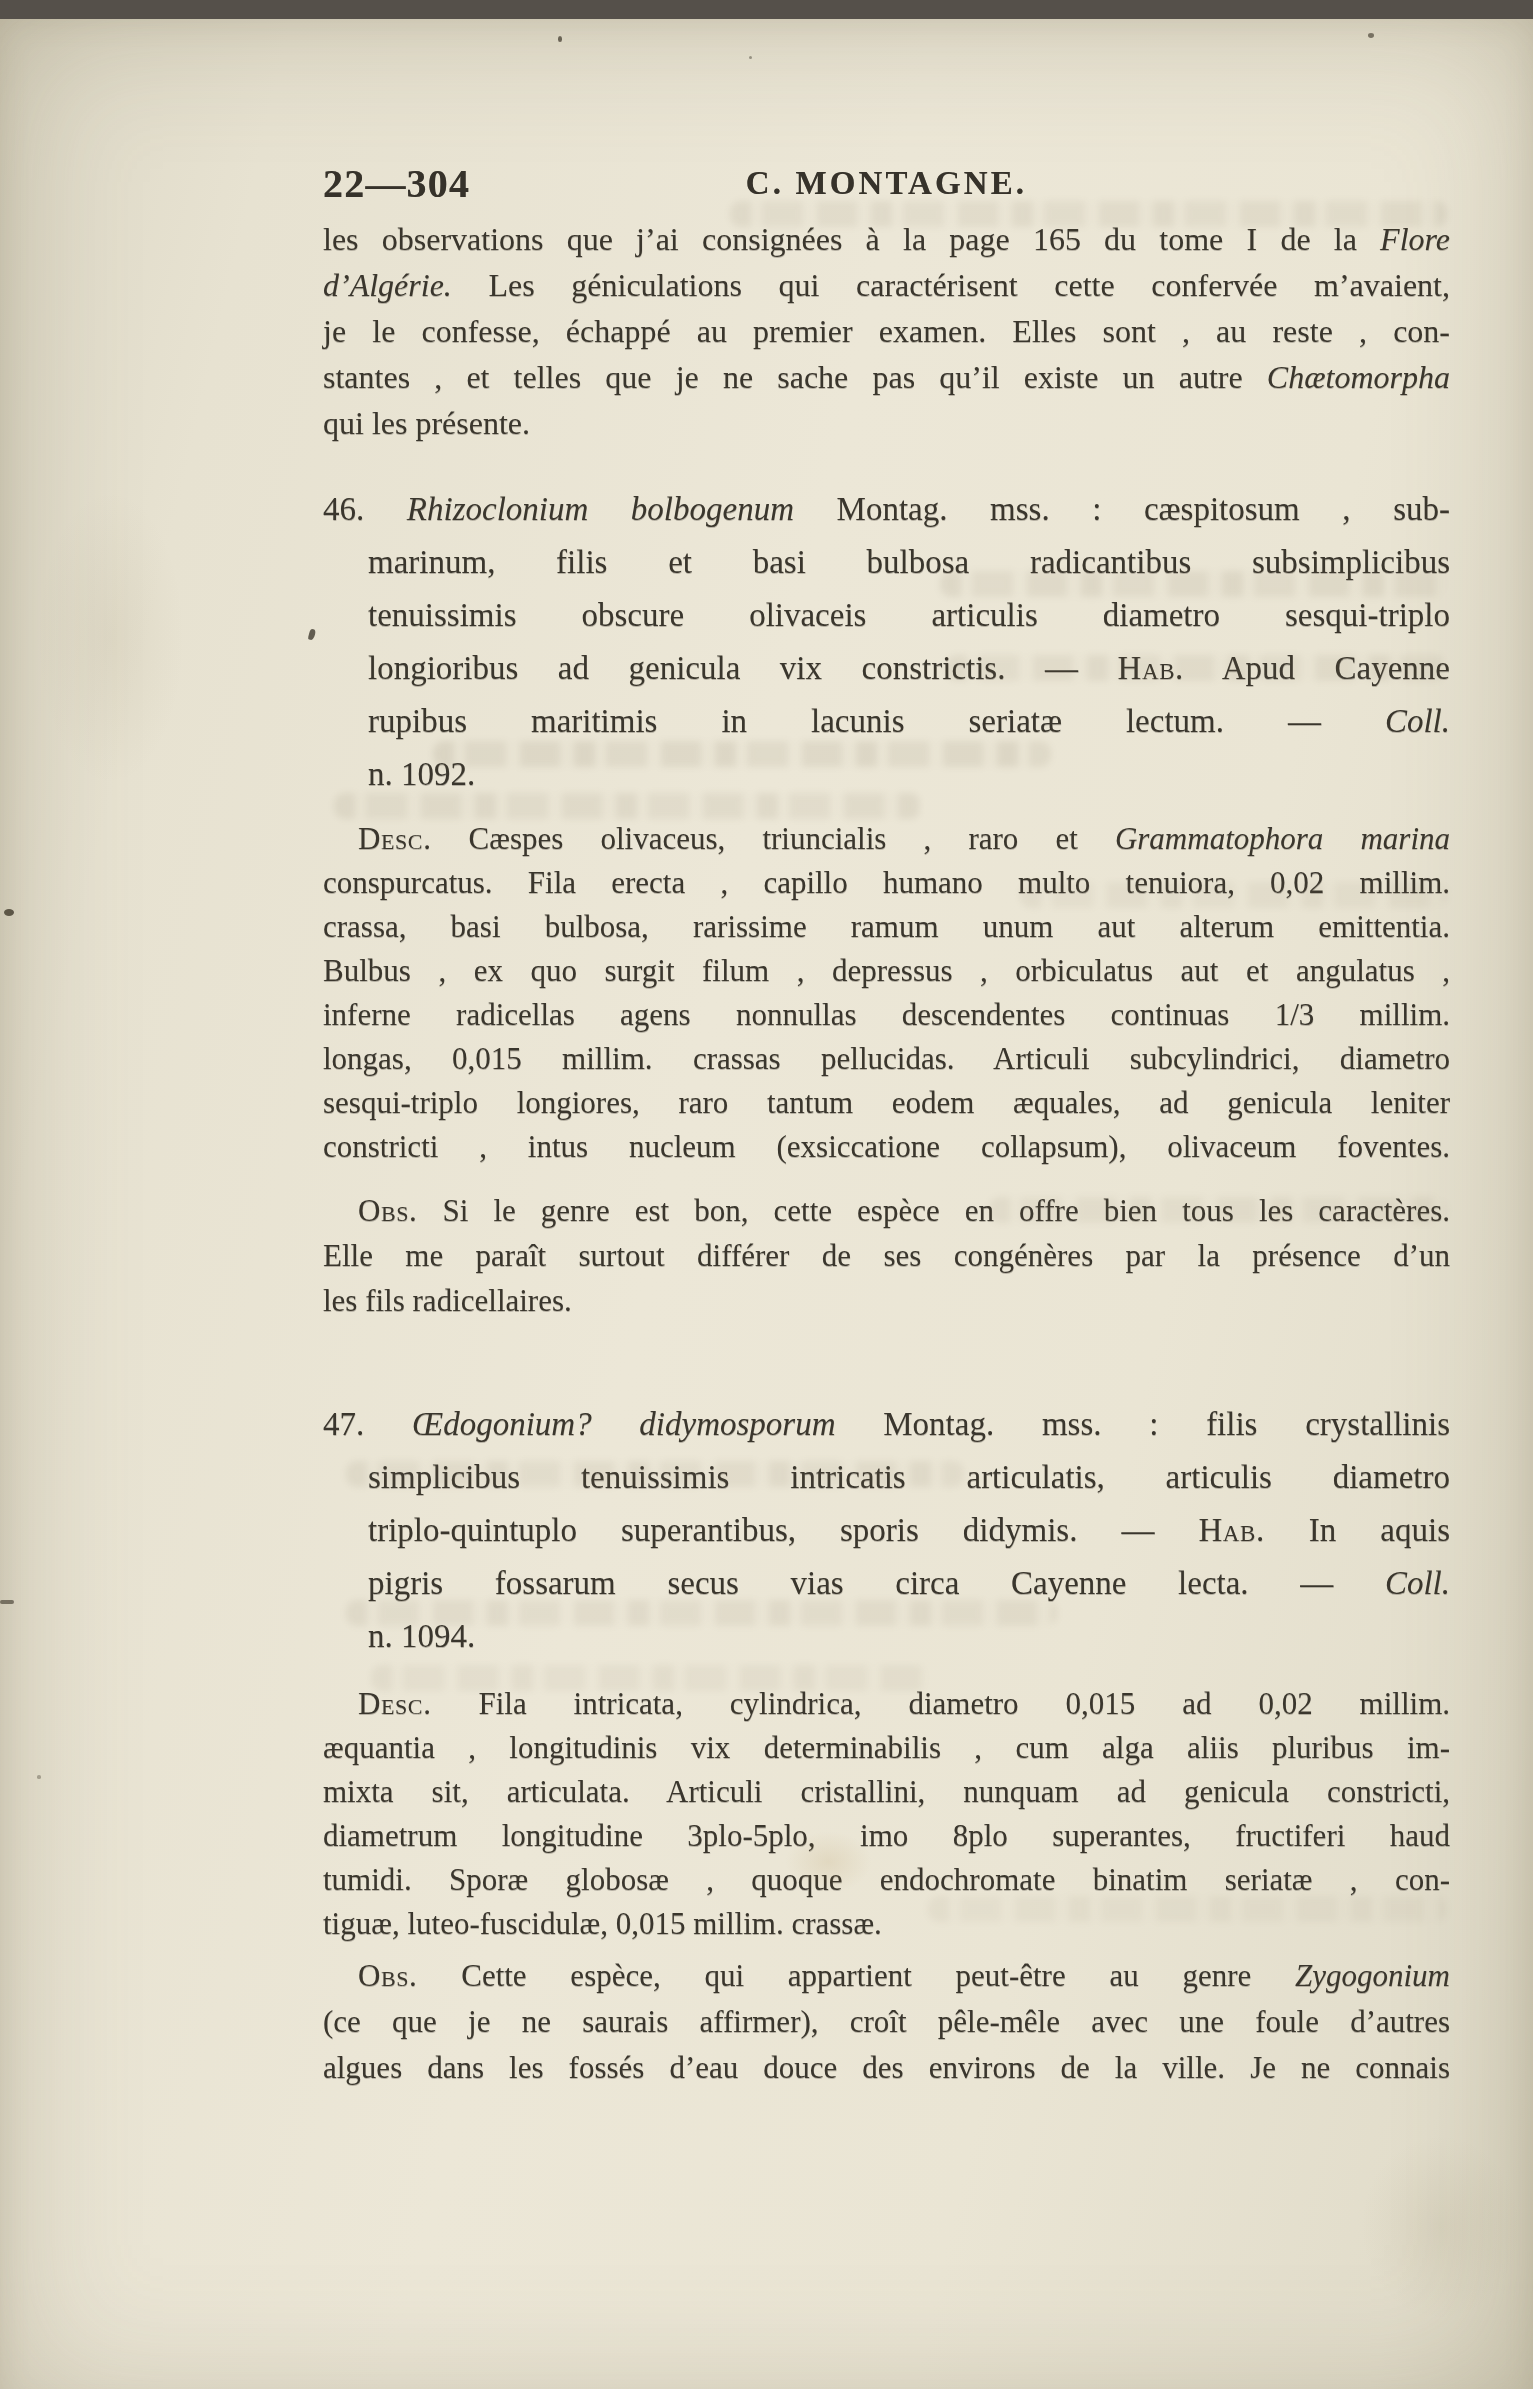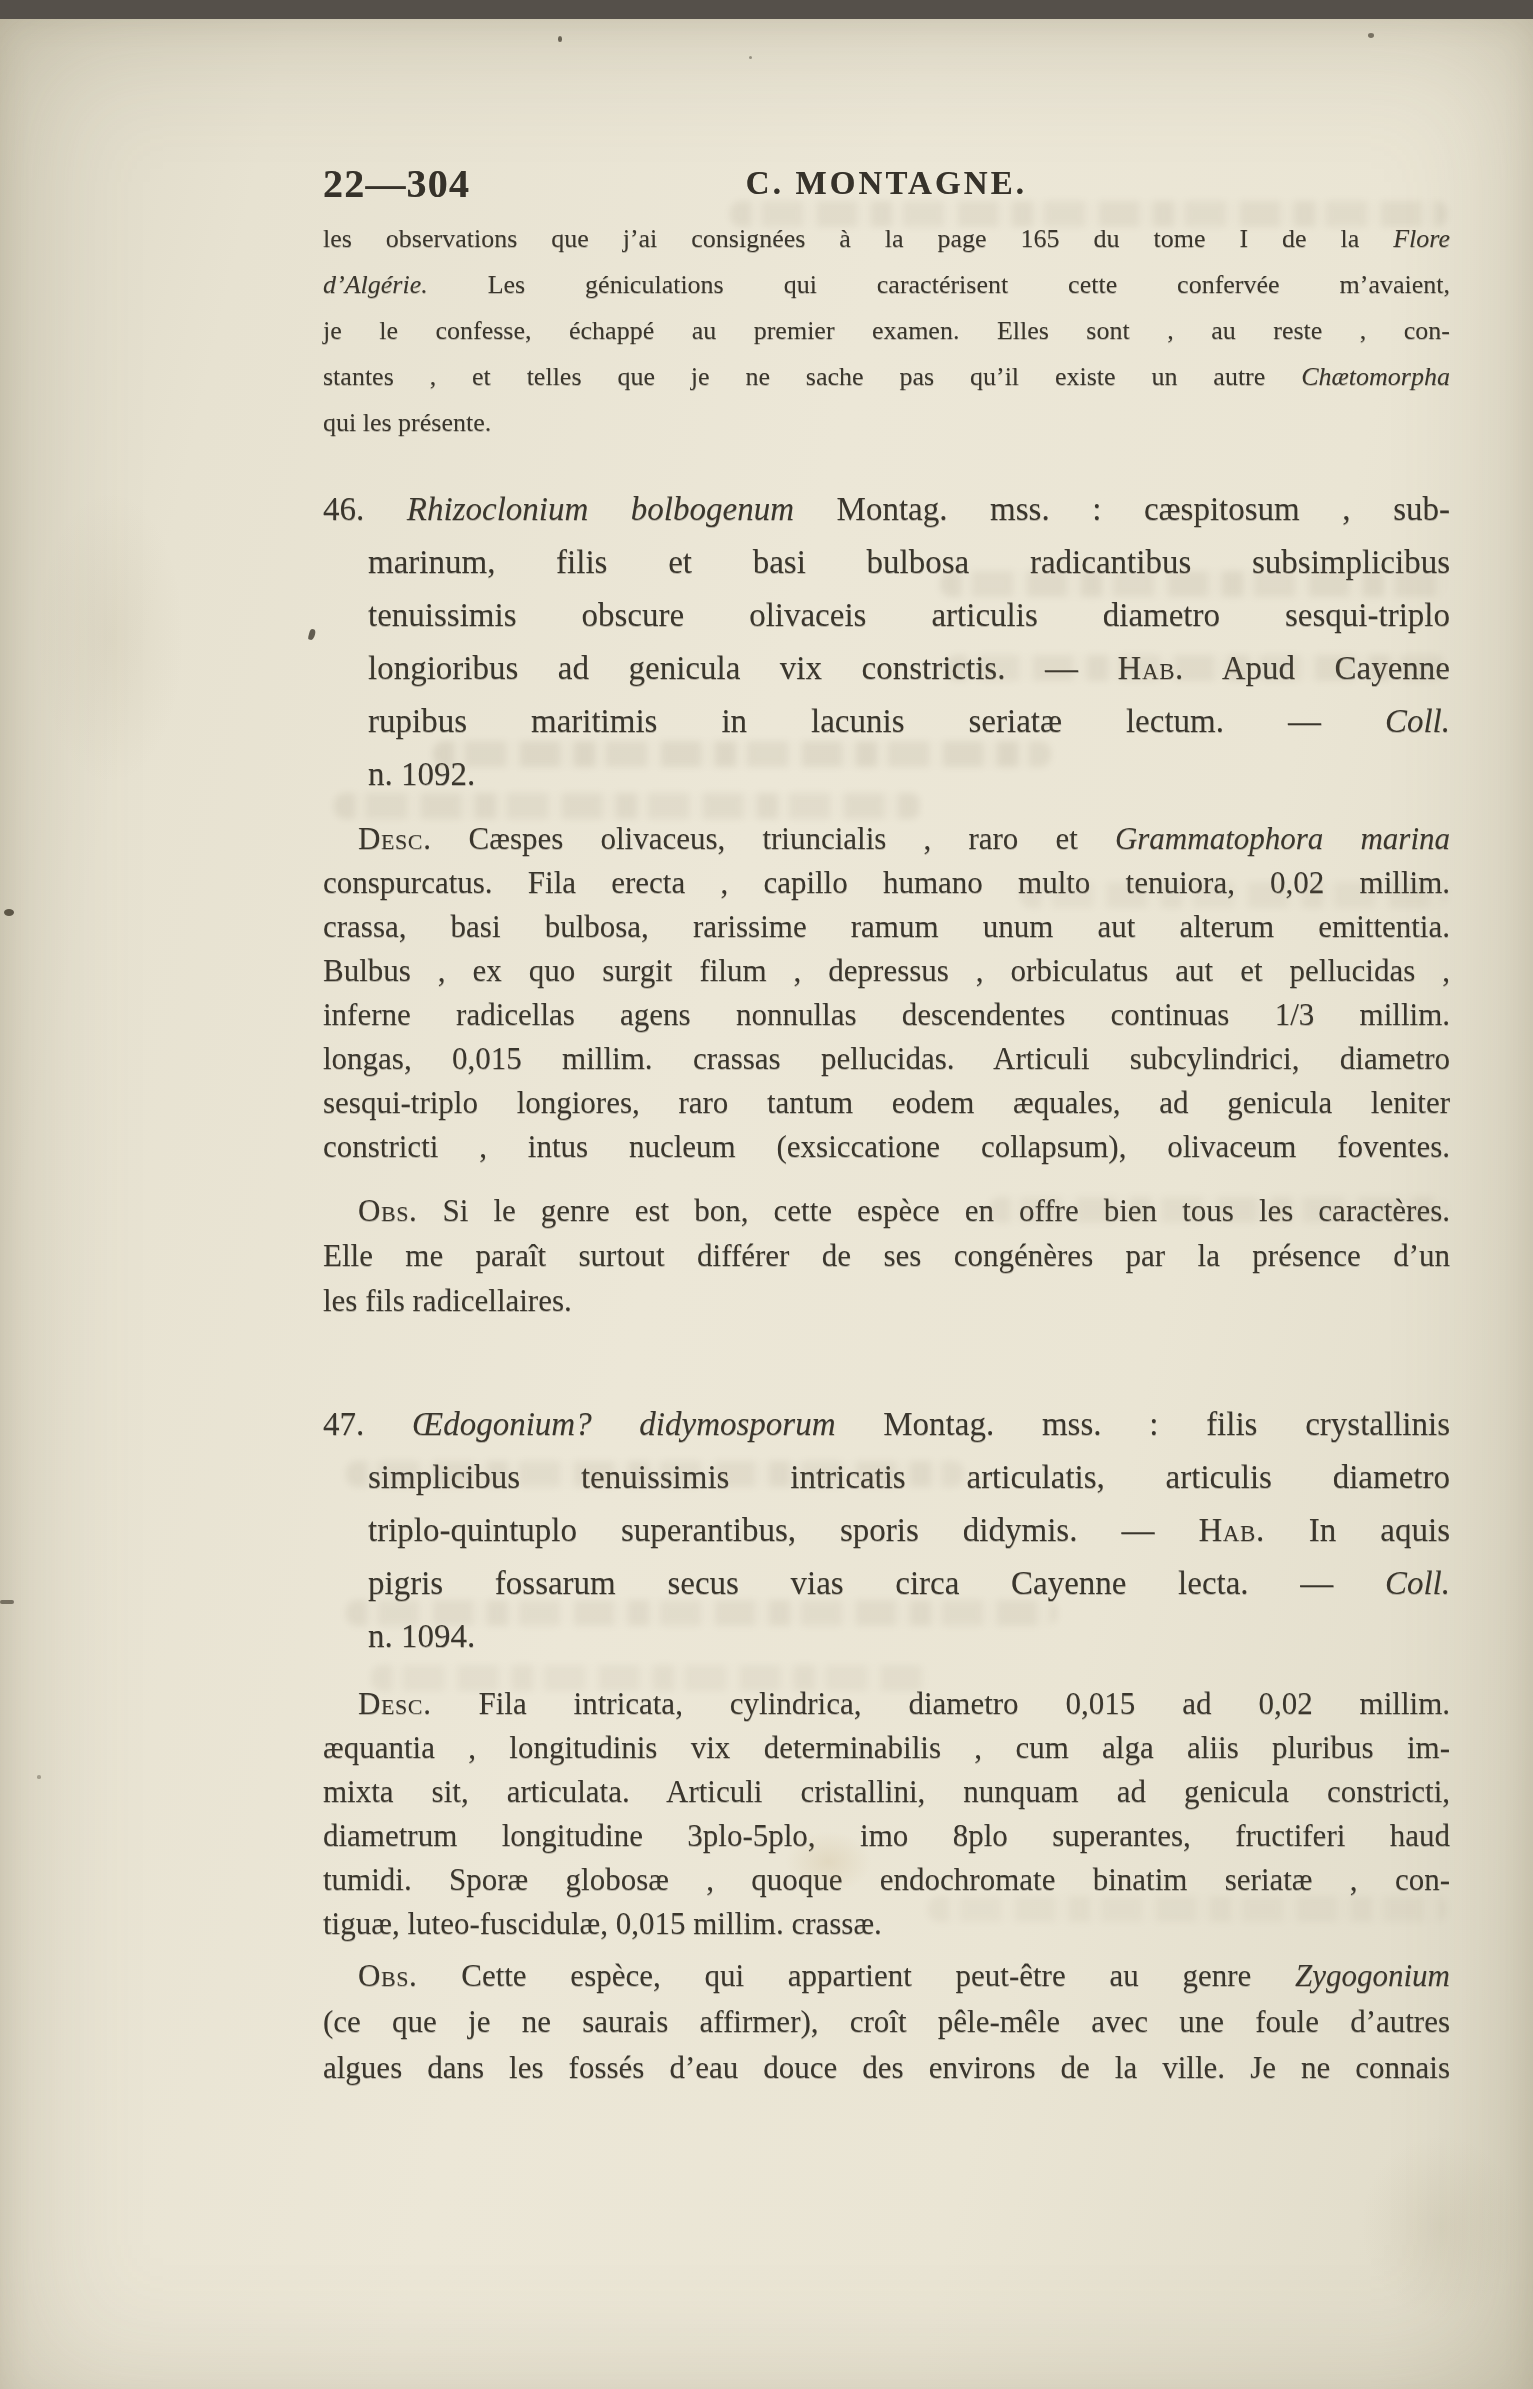--- a/index.html
+++ b/index.html
@@ -33,21 +33,21 @@
     text-shadow:0.2px 0.5px 0.4px rgba(58,54,45,.30);
   }
   .para .line{text-align:left;}
   .para .line.just{text-align:justify;text-align-last:justify;}
   .para.species .line{padding-left:45px;}
   .para.species .line:first-child{padding-left:0;}
   .para.hang .line{padding-left:0;}
   .para.hang .line:first-child{padding-left:35px;}
   .i{font-style:italic;}
   .sc{font-variant:small-caps;letter-spacing:0.6px;}
-  #p-intro{top:197px;font-size:26px;line-height:46px;}
+  #p-intro{top:197px;font-size:32px;line-height:46px;}
   #sp-46{top:464px;font-size:33px;line-height:53px;}
   #desc-46{top:798px;font-size:31px;line-height:44px;}
   #obs-46{top:1169px;font-size:31px;line-height:45px;}
   #sp-47{top:1379px;font-size:33px;line-height:53px;}
   #desc-47{top:1663px;font-size:31px;line-height:44px;}
   #obs-47{top:1934px;font-size:31px;line-height:46px;}
   
   .ghost{
     position:absolute;height:26px;border-radius:11px;
     filter:blur(3.7px);
@@ -83,21 +83,21 @@
         <div class="line just"><span>marinum, filis et basi bulbosa radicantibus subsimplicibus</span></div>
         <div class="line just"><span>tenuissimis obscure olivaceis articulis diametro sesqui-triplo</span></div>
         <div class="line just"><span>longioribus ad genicula vix constrictis. — </span><span class="sc">Hab.</span><span> Apud Cayenne</span></div>
         <div class="line just"><span>rupibus maritimis in lacunis seriatæ lectum. — </span><span class="i">Coll.</span></div>
         <div class="line"><span>n. 1092.</span></div>
       </div>
       <div class="para hang" id="desc-46">
         <div class="line just"><span class="sc">Desc.</span><span> Cæspes olivaceus, triuncialis , raro et </span><span class="i">Grammatophora marina</span></div>
         <div class="line just"><span>conspurcatus. Fila erecta , capillo humano multo tenuiora, 0,02 millim.</span></div>
         <div class="line just"><span>crassa, basi bulbosa, rarissime ramum unum aut alterum emittentia.</span></div>
-        <div class="line just"><span>Bulbus , ex quo surgit filum , depressus , orbiculatus aut et pellucidas ,</span></div>
+        <div class="line just"><span>Bulbus , ex quo surgit filum , depressus , orbiculatus aut et angulatus ,</span></div>
         <div class="line just"><span>inferne radicellas agens nonnullas descendentes continuas 1/3 millim.</span></div>
         <div class="line just"><span>longas, 0,015 millim. crassas pellucidas. Articuli subcylindrici, diametro</span></div>
         <div class="line just"><span>sesqui-triplo longiores, raro tantum eodem æquales, ad genicula leniter</span></div>
         <div class="line just"><span>constricti , intus nucleum (exsiccatione collapsum), olivaceum foventes.</span></div>
       </div>
       <div class="para hang" id="obs-46">
         <div class="line just"><span class="sc">Obs.</span><span> Si le genre est bon, cette espèce en offre bien tous les caractères.</span></div>
         <div class="line just"><span>Elle me paraît surtout différer de ses congénères par la présence d’un</span></div>
         <div class="line"><span>les fils radicellaires.</span></div>
       </div>

